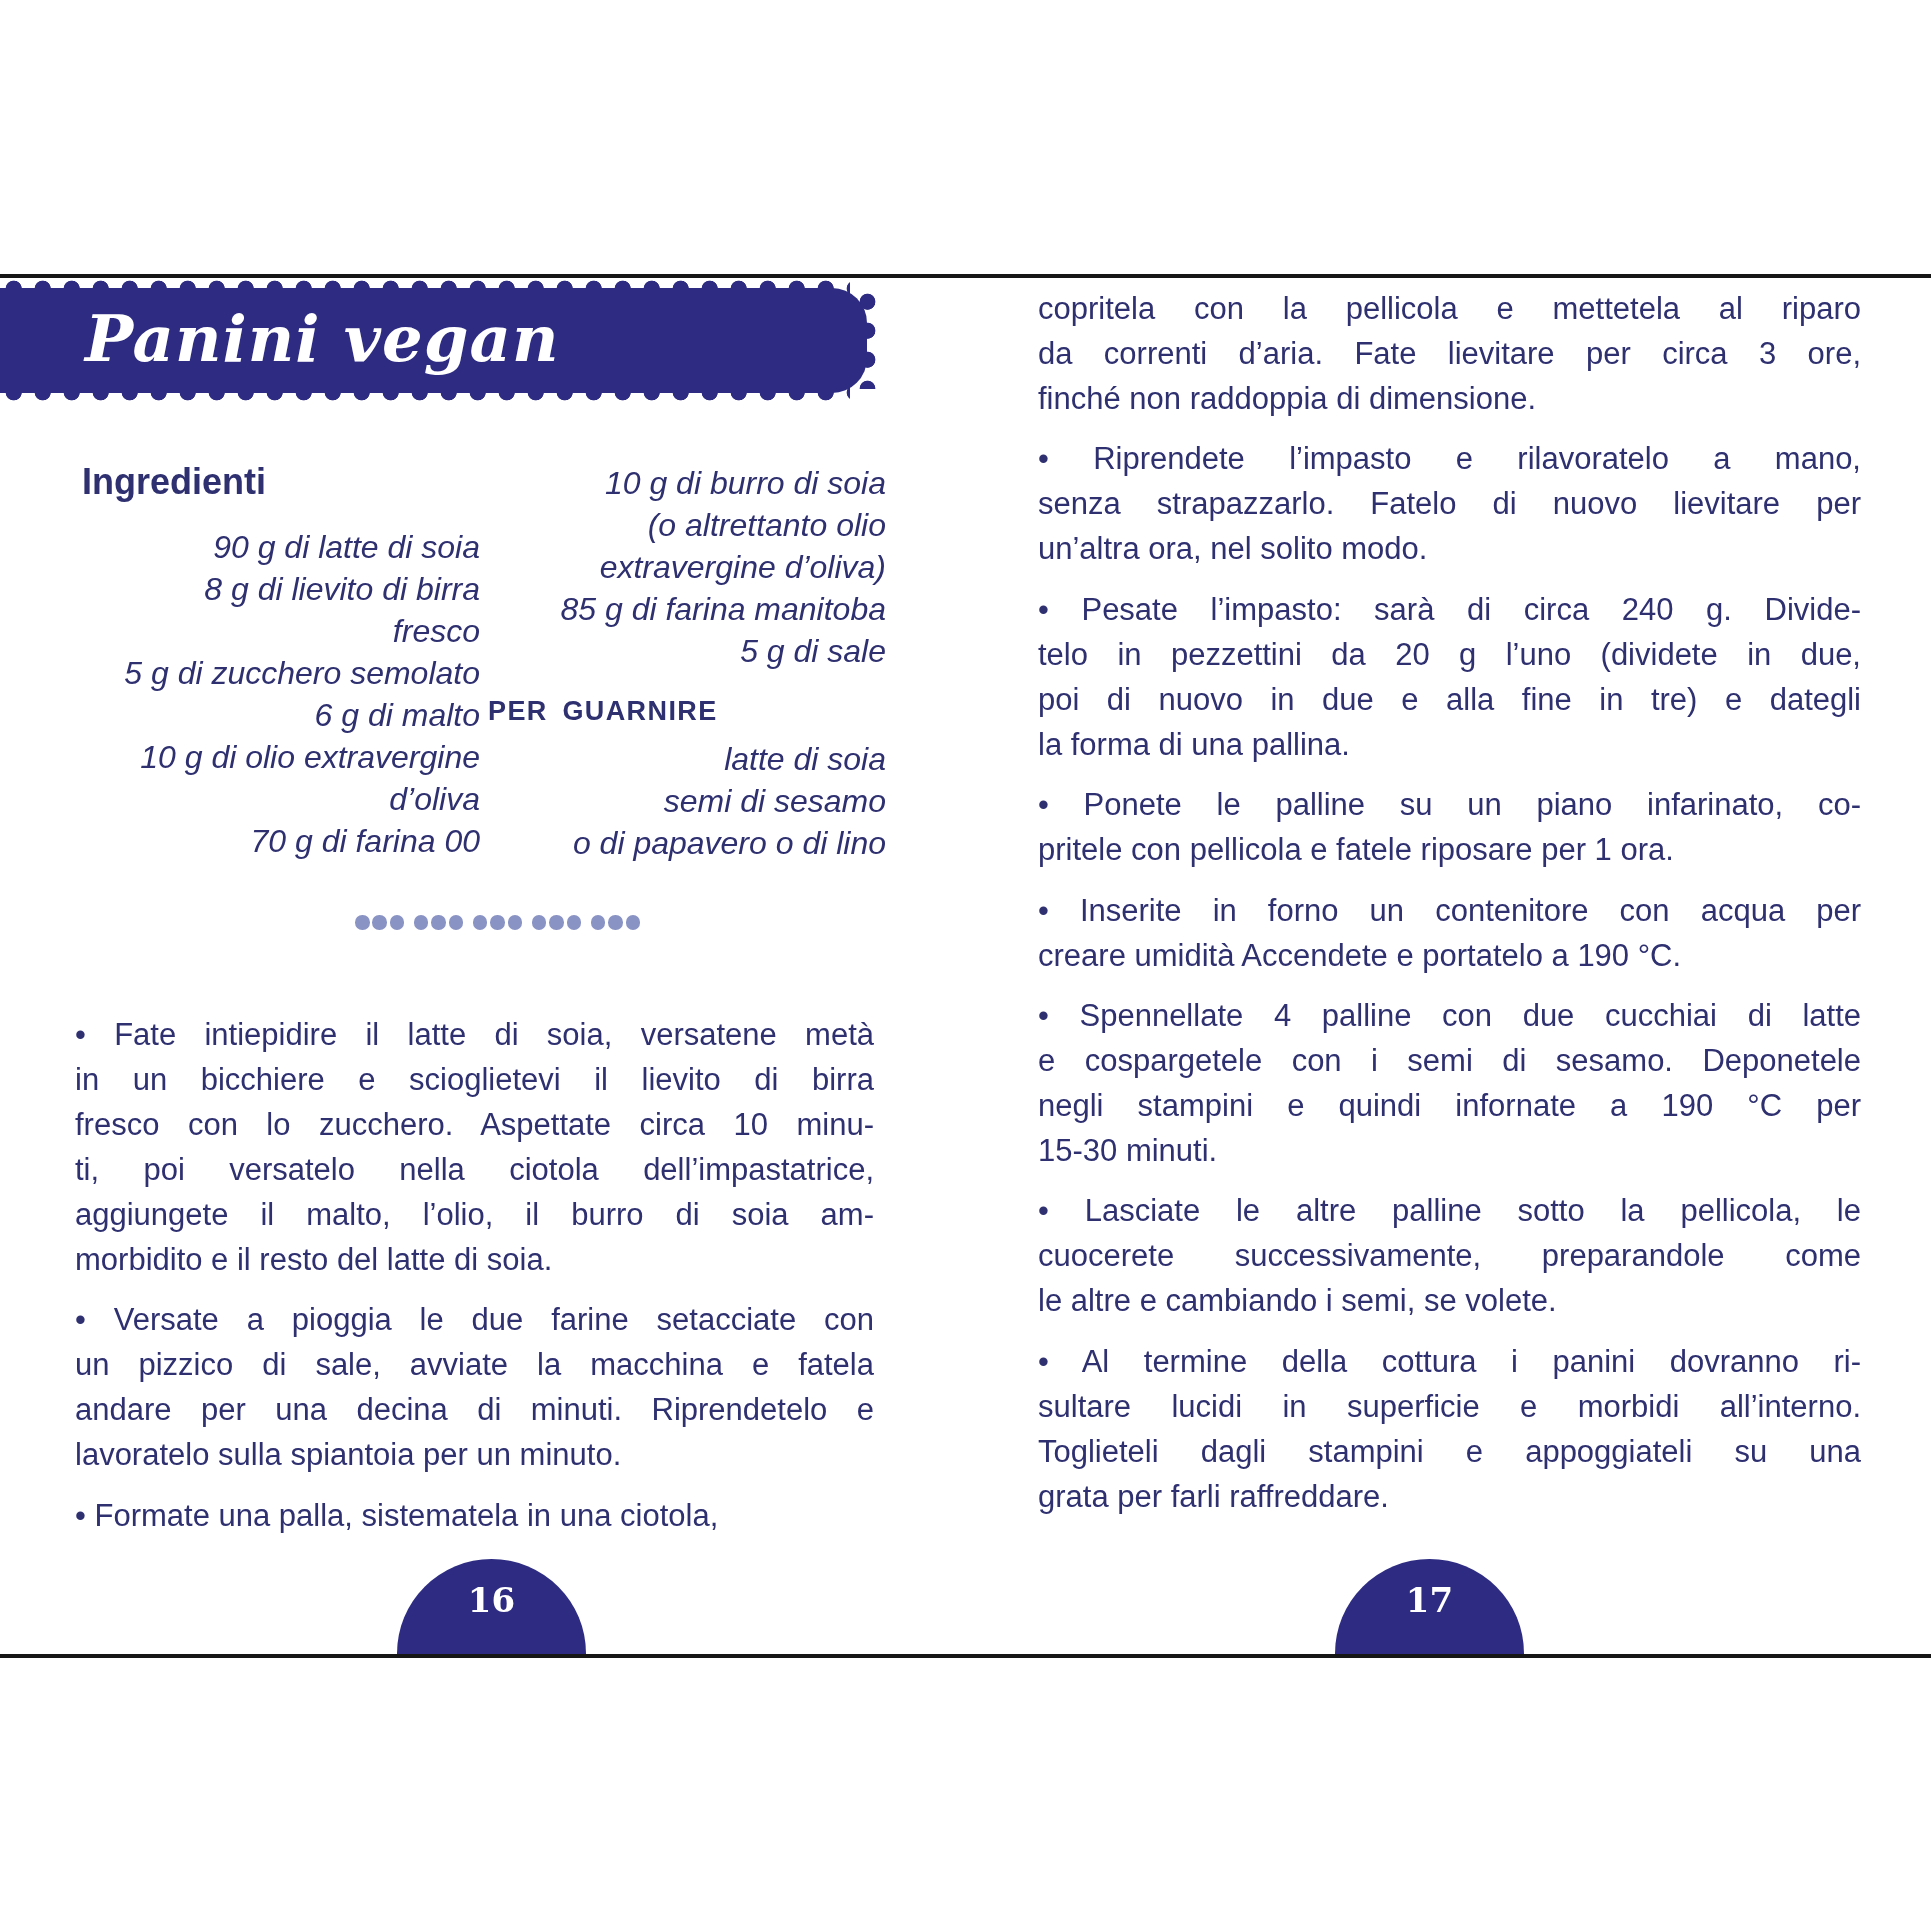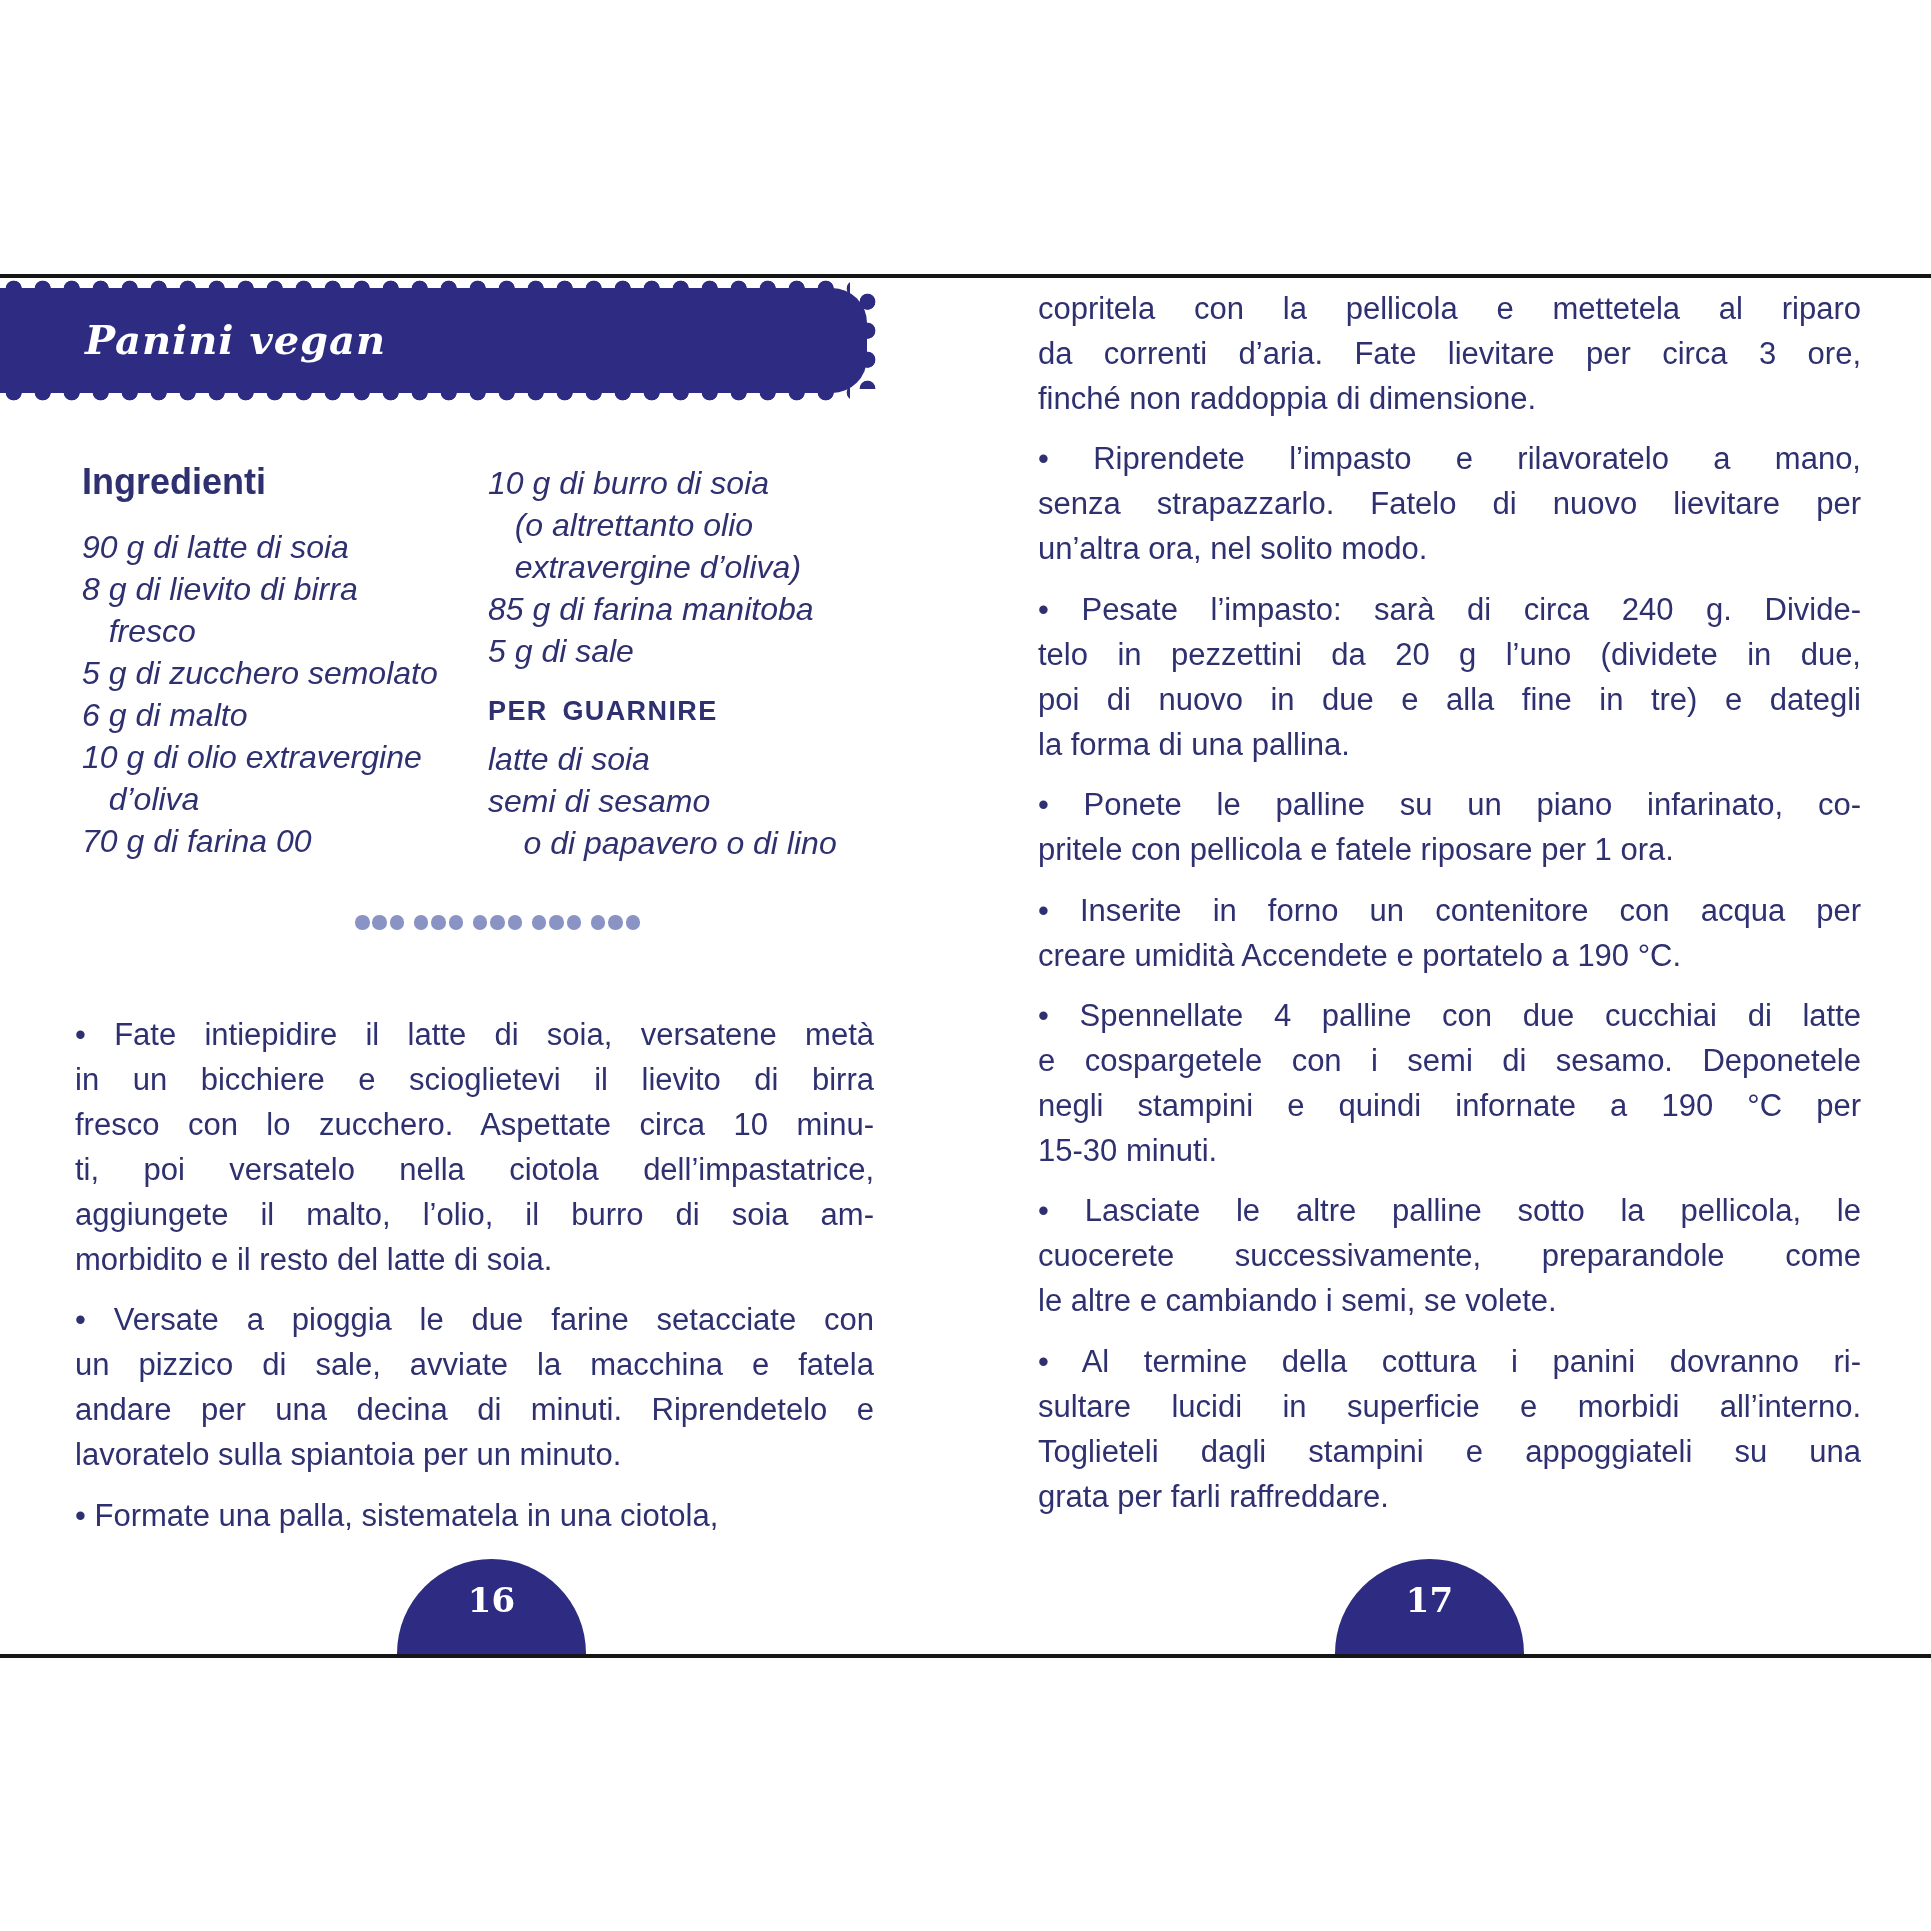--- a/index.html
+++ b/index.html
@@ -22,30 +22,30 @@
       left:4.8px; right:27px; height:17.4px;
       background-image:radial-gradient(circle at 8.7px 8.7px, var(--navy,#2d2c82) 7.7px, rgba(0,0,0,0) 8.4px);
       background-size:29px 17.4px; }
   .banner .bumps.top { top:1px; }
   .banner .bumps.bottom { bottom:1px; }
   .banner .bumps.right { top:13.5px; bottom:13.5px; right:1px; width:17.4px;
       background-image:radial-gradient(circle at 8.7px 8.7px, var(--navy,#2d2c82) 7.7px, rgba(0,0,0,0) 8.4px);
       background-size:17.4px 29px; background-repeat:repeat-y; }
   .banner h1 { position:absolute; left:85px; top:50%; transform:translateY(-54%);
       font-family:"DejaVu Serif", serif; font-style:italic; font-weight:bold;
-      font-size:40px; color:#ffffff; letter-spacing:1px; }
+      font-size:64px; color:#ffffff; letter-spacing:1px; }
 
   
   .ing-col { position:absolute; top:462px; width:398px; }
   .ing-col-1 { left:82px; }
   .ing-col-2 { left:488px; }
   .ing-col h2 { font-size:36px; font-weight:bold; color:var(--ink,#2e3070);
                 line-height:39px; margin-bottom:25px; }
   .ing-list { font-style:italic; font-size:32px; line-height:42px; }
-  .ing-list .line { white-space:pre-wrap; }
+  .ing-list .line { white-space:pre-wrap;text-align:right; }
   .ing-col h3 { font-size:27px; font-weight:bold; letter-spacing:1.4px;
                 word-spacing:5.8px; line-height:33px; margin:23px 0 9.7px 0; }
 
   
   .dots { position:absolute; left:355px; top:915px; display:flex; gap:9.7px; }
   .dots .group { display:flex; gap:2.9px; }
   .dots .dot { width:14.5px; height:14.5px; border-radius:50%; background:var(--dots,#8993c4); }
 
   
   .body-col { position:absolute; font-size:31px; line-height:45px; }

